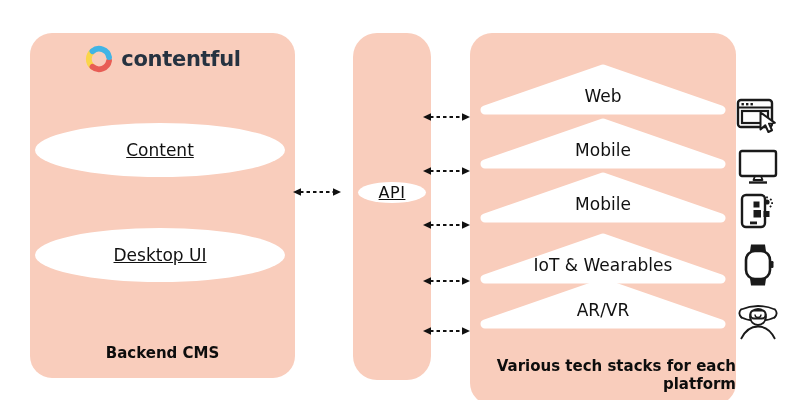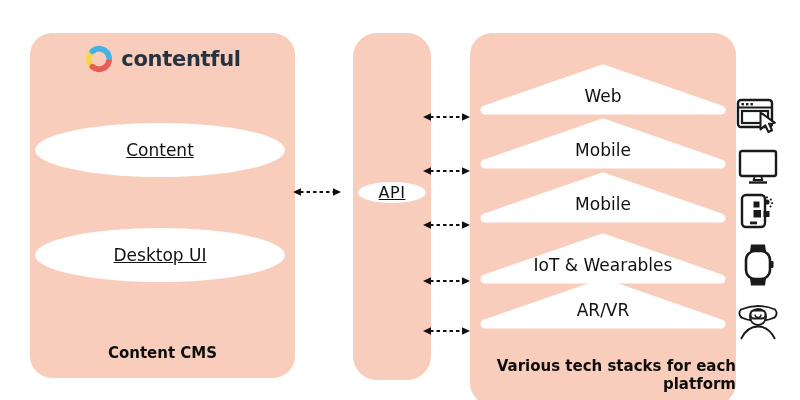--- a/index.html
+++ b/index.html
@@ -71,21 +71,21 @@
     </div>
 
     <div class="node-ellipse ellipse-content">
       <span>Content</span>
     </div>
 
     <div class="node-ellipse ellipse-backend">
       <span>Desktop UI</span>
     </div>
 
-    <div class="panel-caption caption-left">Content CMS</div>
+    <div class="panel-caption caption-left">Backend CMS</div>
   </div>
 
   <div class="panel panel-api">
     <div class="node-ellipse ellipse-api">
       <span>API</span>
     </div>
   </div>
 
   <svg class="arrow" style="left:293px; top:187px;" width="48" height="10" viewBox="0 0 48 10">
     <line x1="7" y1="5" x2="41" y2="5" stroke="#111111" stroke-width="2" stroke-dasharray="3.5 3"></line>

